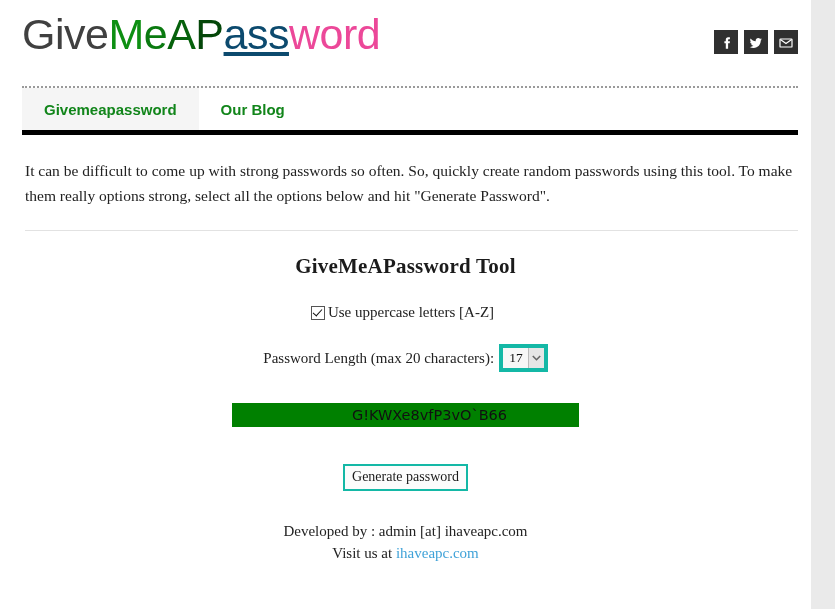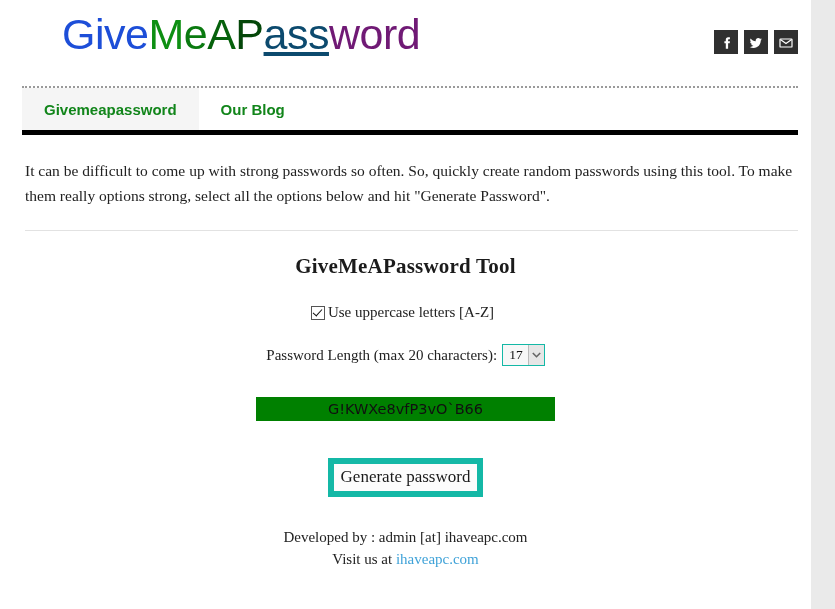--- a/index.html
+++ b/index.html
@@ -43,27 +43,27 @@
     left: 22px;
     top: 13px;
     font-family: "Liberation Sans", sans-serif;
     font-size: 43px;
     font-weight: normal;
     letter-spacing: -0.5px;
     line-height: 1;
     margin: 0;
     white-space: nowrap;
   }
-  #site-title .t1 { color: #1d4ed8; margin-left: 40px; }
+  #site-title .t1 { color: #404040; }
   #site-title .t2 { color: #0d8f12; }
   #site-title .t3 { color: #0a7a10; }
   #site-title .t4 { color: #06610c; }
   #site-title .t5 { color: #044709; }
   #site-title .t6 { color: #0c4a6e; text-decoration: underline; }
-  #site-title .t7 { color: #701a75; }
+  #site-title .t7 { color: #ec4899; }
 
   #social {
     position: absolute;
     right: 13px;
     top: 30px;
     display: flex;
     gap: 6px;
   }
   .social-btn {
     width: 24px;
@@ -178,21 +178,21 @@
     align-items: center;
     justify-content: center;
     gap: 5px;
     font-size: 15px;
     color: #222222;
     text-align: center;
   }
   #length-select {
     display: inline-flex;
     align-items: stretch;
-    border: 1px solid #14b8a6;
+    border: 4px solid #14b8a6;
     background: #f0f0f0;
     height: 20px;
     font-size: 13px;
     cursor: pointer;
   }
   #length-value {
     padding: 0 5px 0 6px;
     display: flex;
     align-items: center;
     color: #111111;
@@ -210,36 +210,37 @@
   }
 
   #password-bar {
     margin: 31px auto 0 auto;
     width: 299px;
     height: 24px;
     background: #008000;
     display: flex;
     align-items: center;
     justify-content: center;
+    padding-left: 48px;
   }
   #password-text {
     font-family: "DejaVu Sans", sans-serif;
     font-size: 14.5px;
     color: #101010;
     letter-spacing: 0px;
     white-space: pre;
   }
 
   #generate-btn {
     margin: 37px auto 0 auto;
     display: block;
     background: #fcfcfc;
-    border: 6px solid #14b8a6;
+    border: 2px solid #14b8a6;
     font-family: "Liberation Serif", serif;
-    font-size: 17px;
+    font-size: 14px;
     color: #1a1a1a;
     padding: 3px 7px 4px 7px;
     cursor: pointer;
   }
 
   #footer {
     margin-top: 30px;
     text-align: center;
     font-size: 15px;
     color: #222222;

